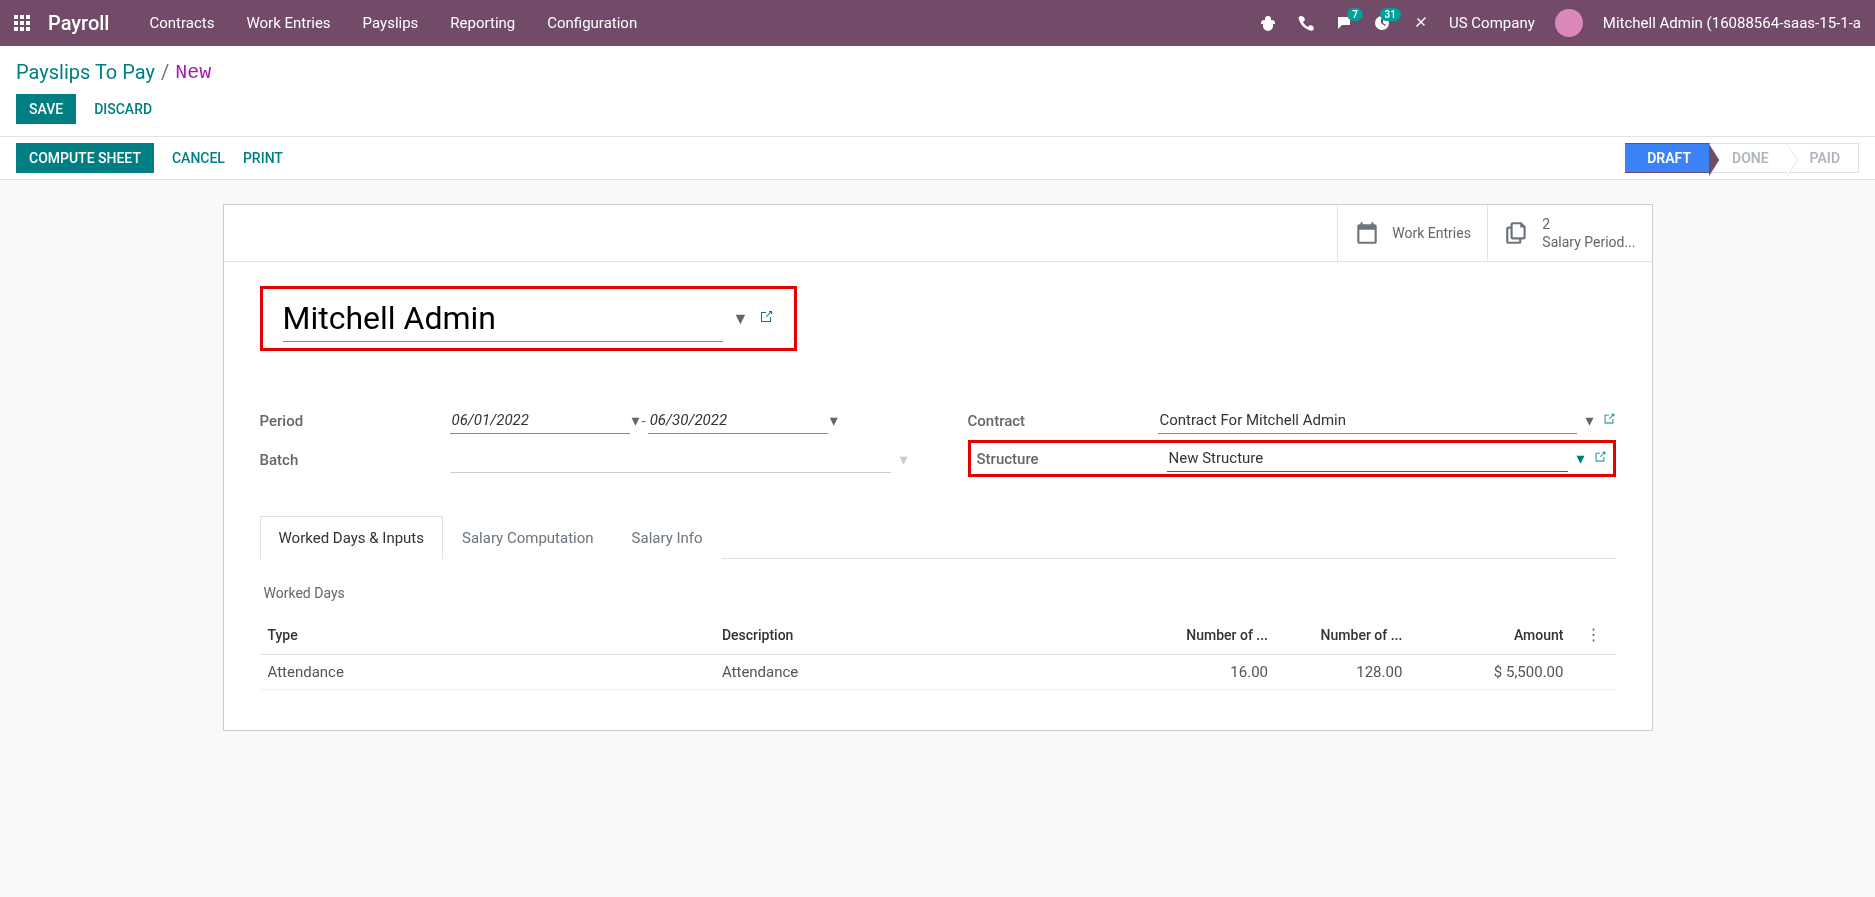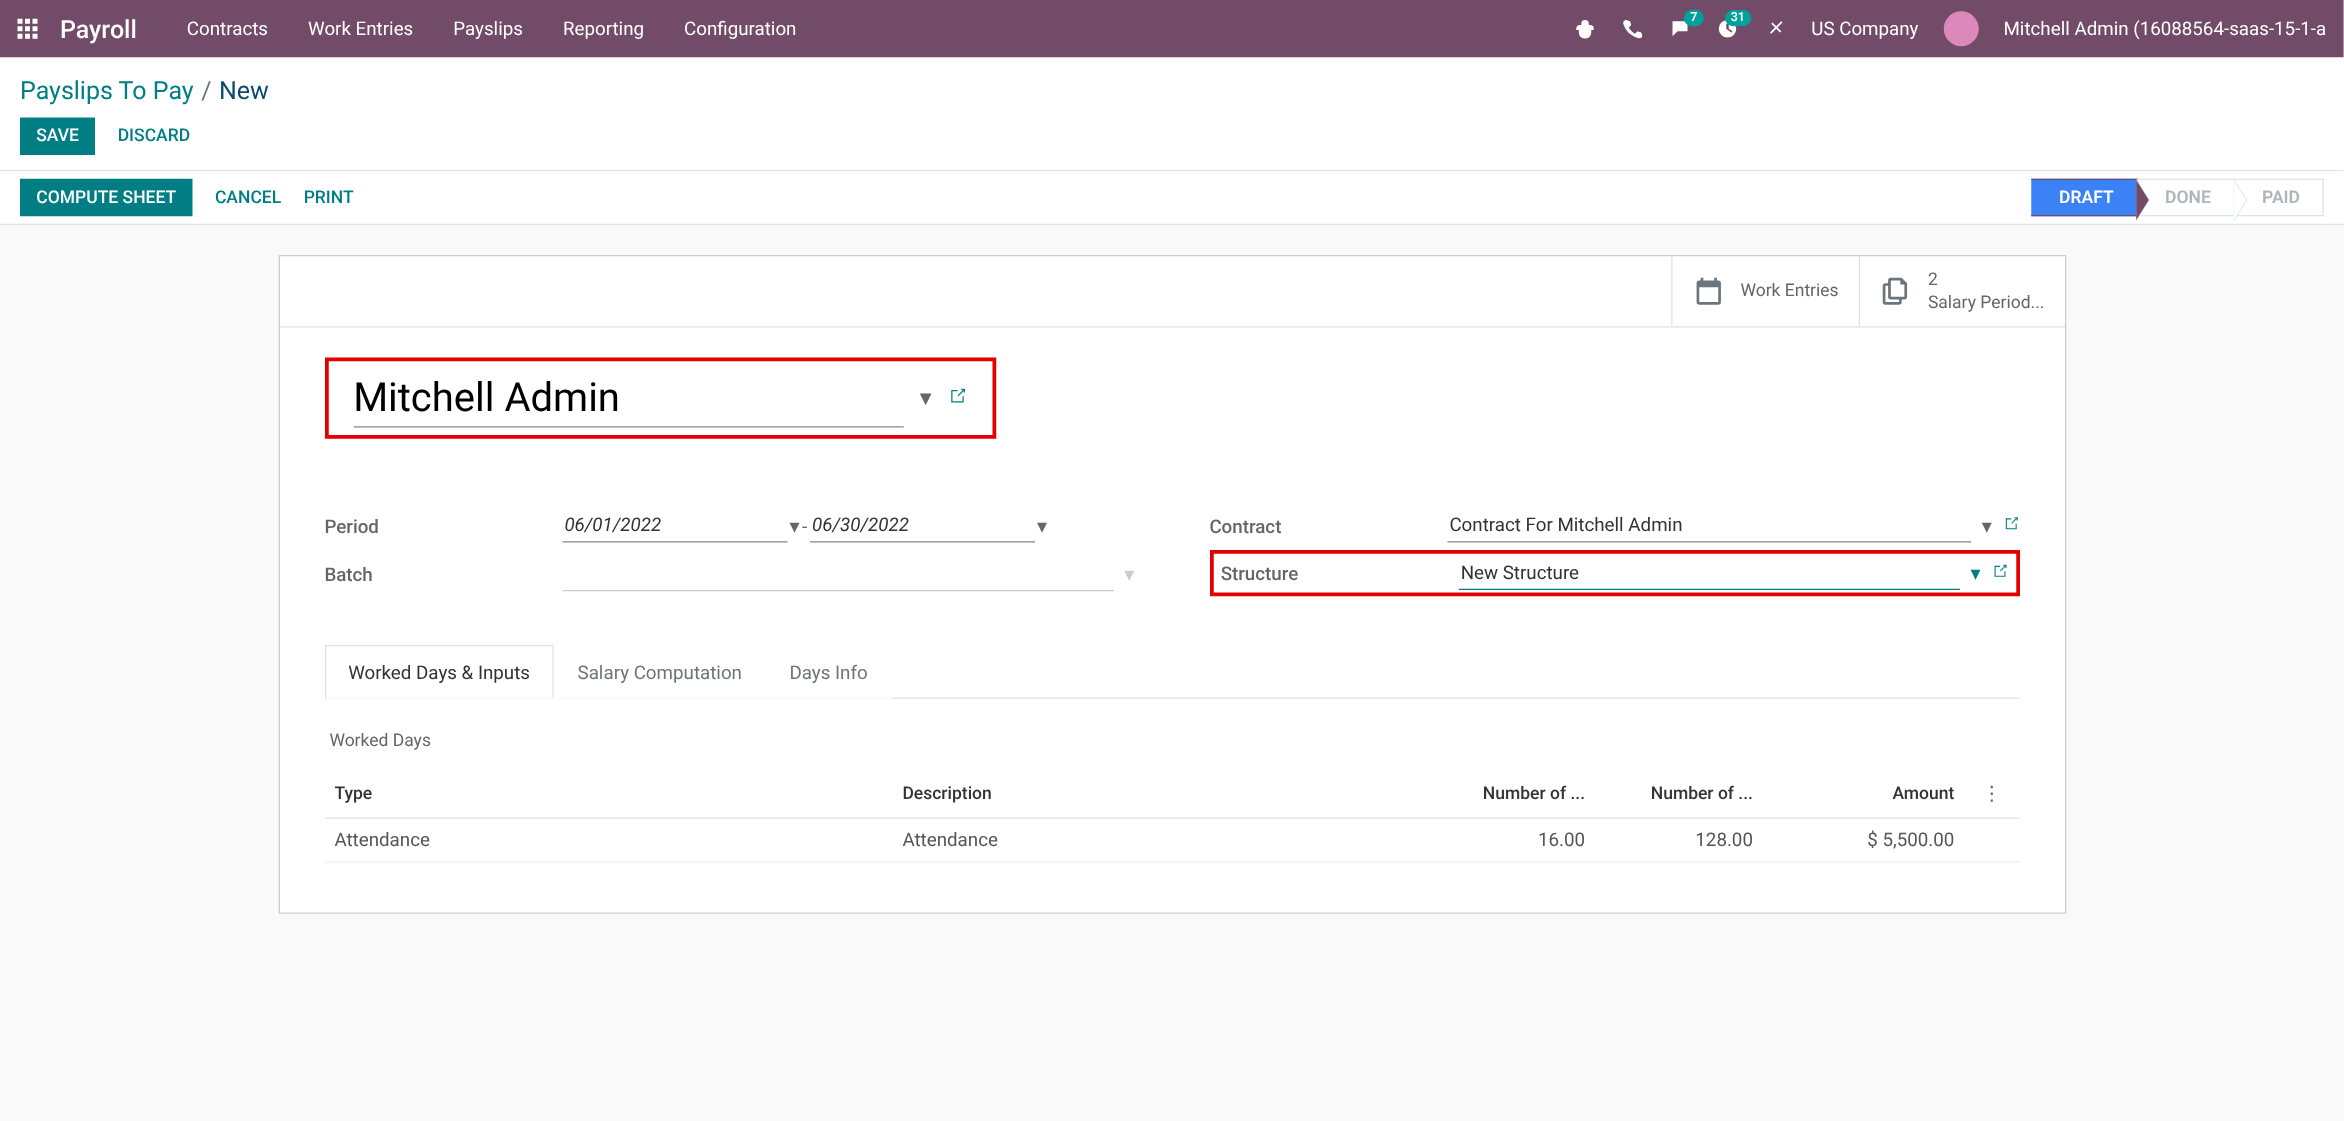--- a/index.html
+++ b/index.html
@@ -19,21 +19,21 @@
 .navbar .company { font-size: 15px; color: #fff; }
 .navbar .avatar { width: 28px; height: 28px; border-radius: 50%; background: #d8b;  display:inline-block;}
 .navbar .user-label { font-size: 15px; white-space: nowrap; }
 
 
 .control-panel { background: #fff; border-bottom: 1px solid #dee2e6; }
 .cp-top { padding: 14px 16px 10px; display: flex; align-items: center; gap: 20px; flex-wrap: wrap; }
 .breadcrumb { display: flex; align-items: center; gap: 6px; font-size: 20px; }
 .breadcrumb a { color: #017e84; text-decoration: none; cursor: pointer; }
 .breadcrumb .sep { color: #6c757d; }
-.breadcrumb .current { color: #0c4a6e; }
+.breadcrumb .current { color: #a21caf; font-family: Liberation Mono, monospace; }
 
 .cp-actions { padding: 0 16px 12px; display: flex; gap: 18px; align-items: center; }
 .btn-primary { background: #017e84; color: #fff; border: none; padding: 7px 13px; font-size: 14px; font-weight: 500; cursor: pointer; text-transform: uppercase; }
 .btn-link { background: none; border: none; color: #017e84; font-size: 14px; font-weight: 500; cursor: pointer; text-transform: uppercase; }
 
 
 .statusbar { background: #fff; border-bottom: 1px solid #dee2e6; padding: 6px 16px; display: flex; align-items: center; }
 .statusbar .sb-actions { display: flex; gap: 18px; align-items: center; justify-content: flex-end; }
 .status-steps { margin-left: auto; display: flex; align-items: center; }
 .status-step { position: relative; padding: 6px 18px 6px 22px; font-size: 14px; font-weight: 600; color: #adb5bd; background: #fff; border: 1px solid #dee2e6; border-left: none; }
@@ -250,21 +250,21 @@
               </span>
             </div>
           </div>
         </div>
       </div>
 
       
       <div class="tabs">
         <div class="tab active">Worked Days &amp; Inputs</div>
         <div class="tab">Salary Computation</div>
-        <div class="tab">Days Info</div>
+        <div class="tab">Salary Info</div>
       </div>
 
       <div class="tab-content">
         <div class="section-title">Worked Days</div>
         <table class="data-grid">
           <thead>
             <tr>
               <th style="width:34%;">Type</th>
               <th style="width:32%;">Description</th>
               <th class="num" style="width:10%;">Number of ...</th>

